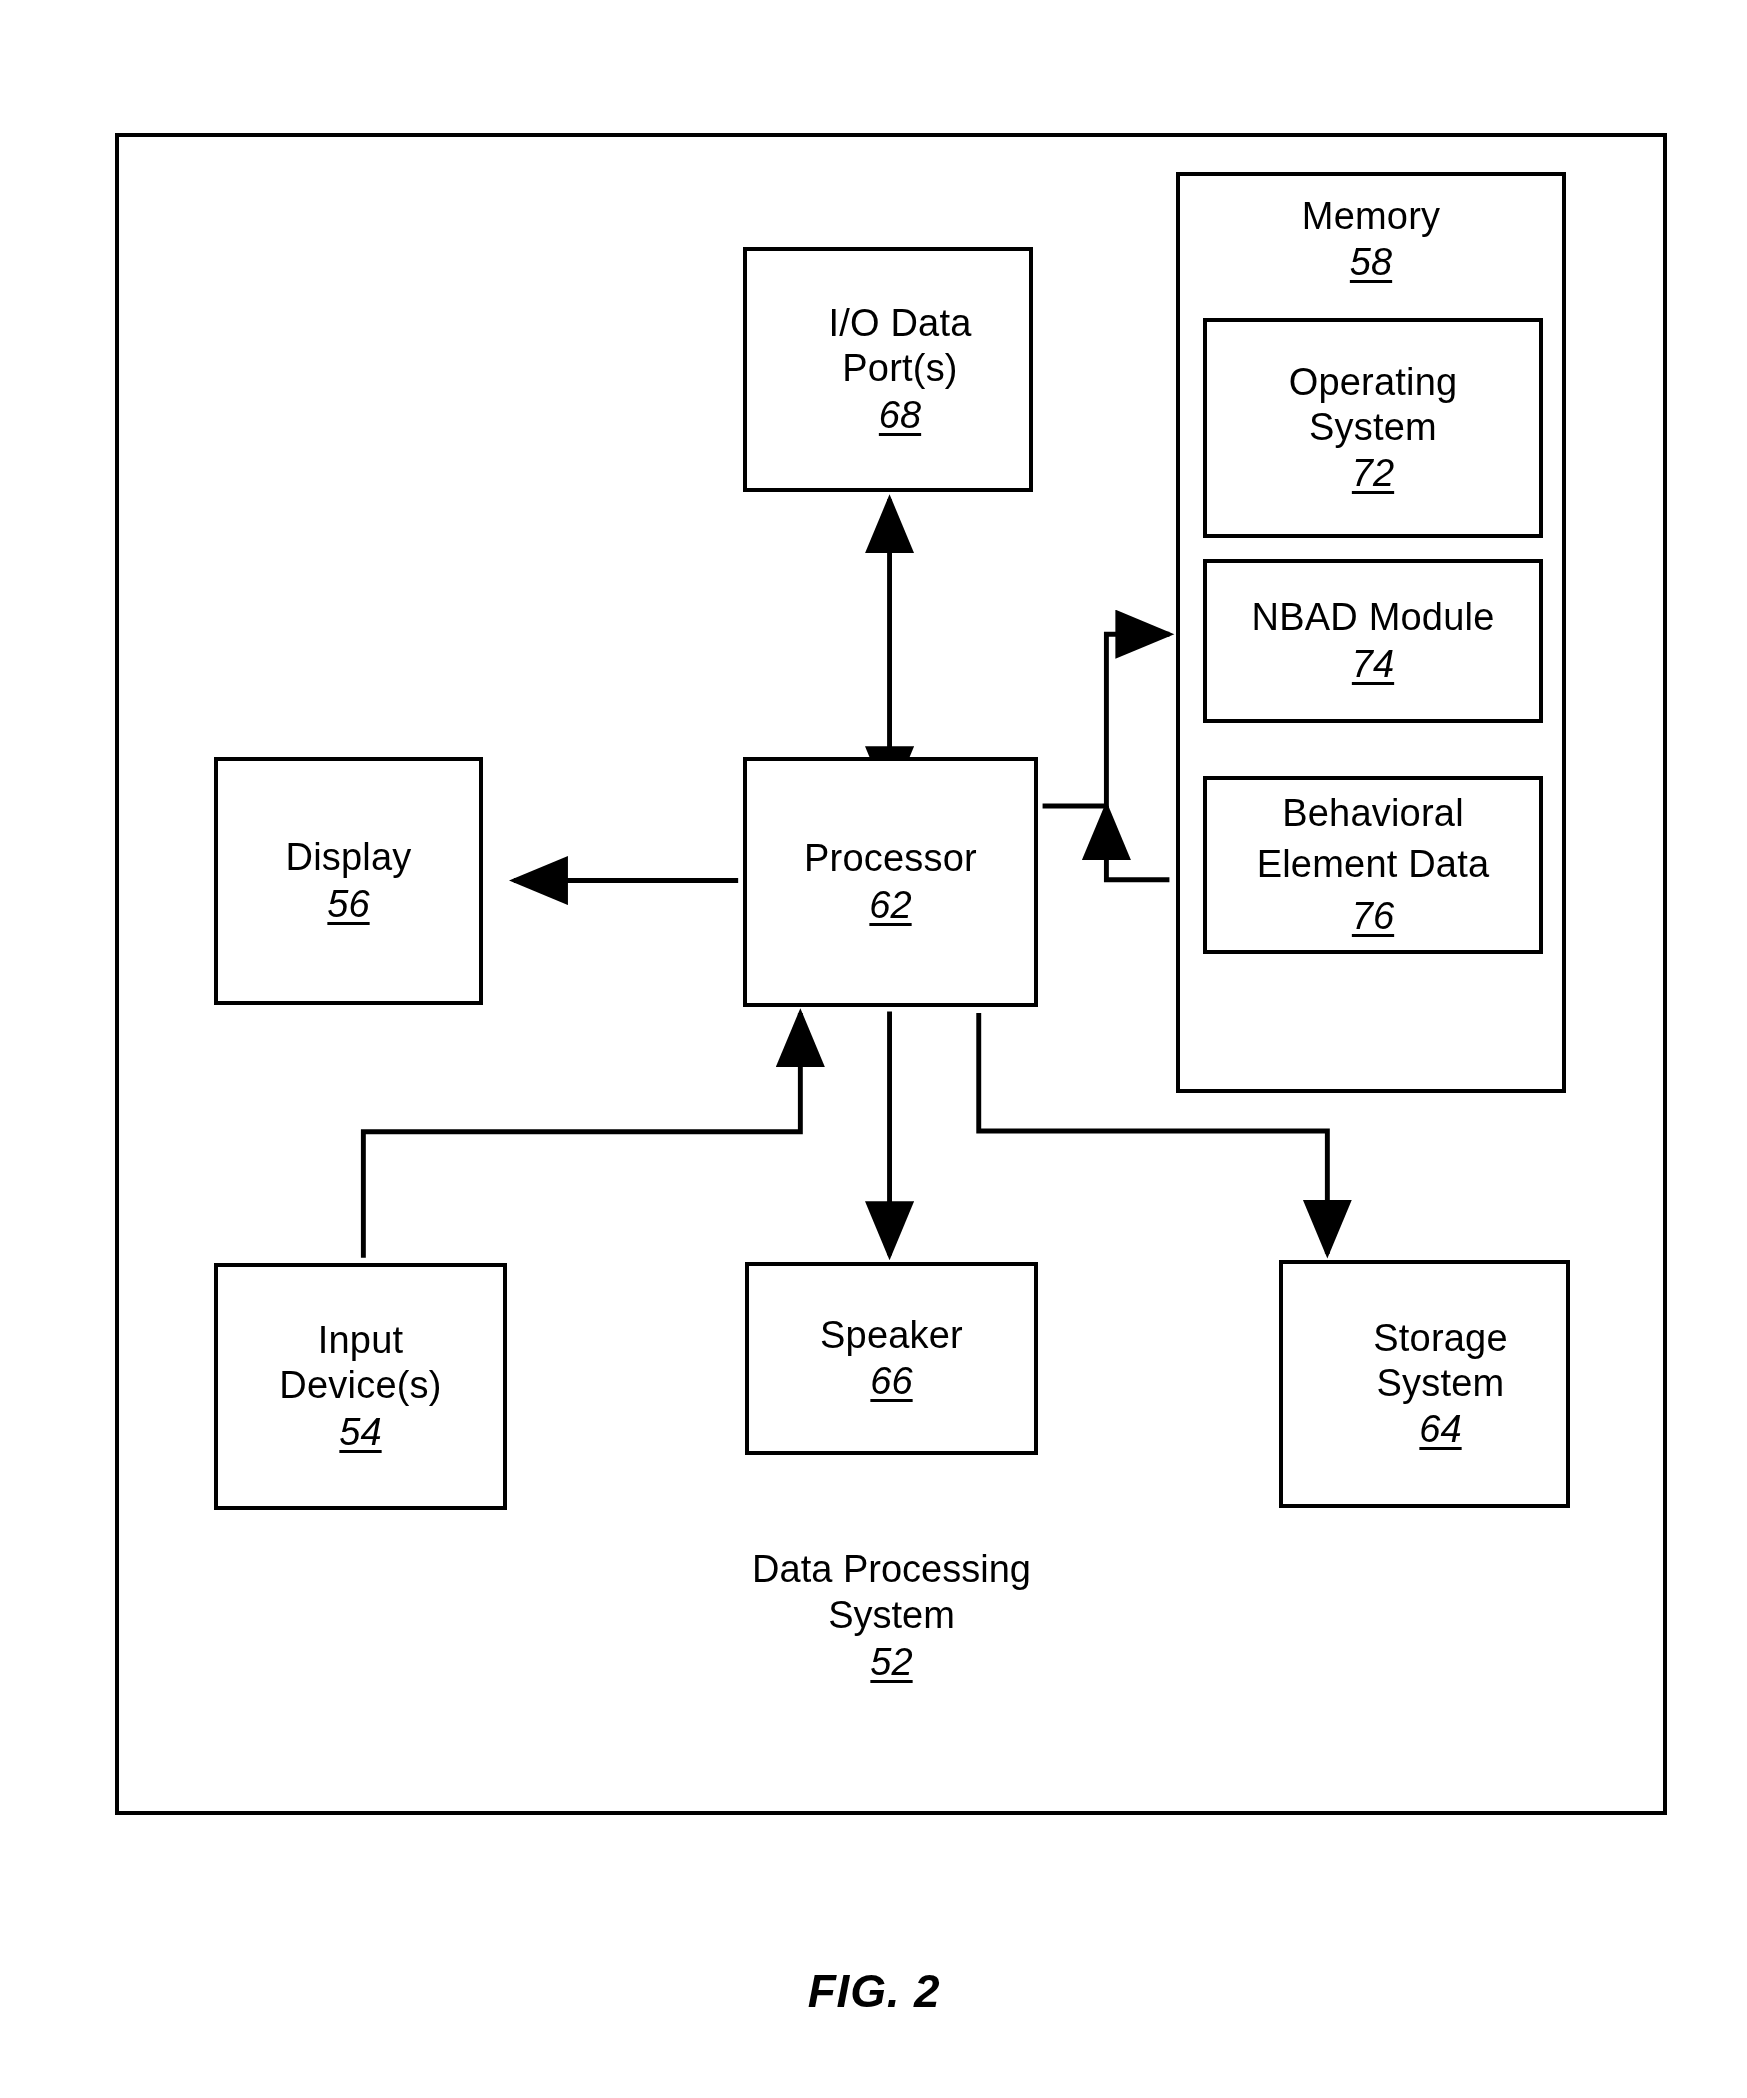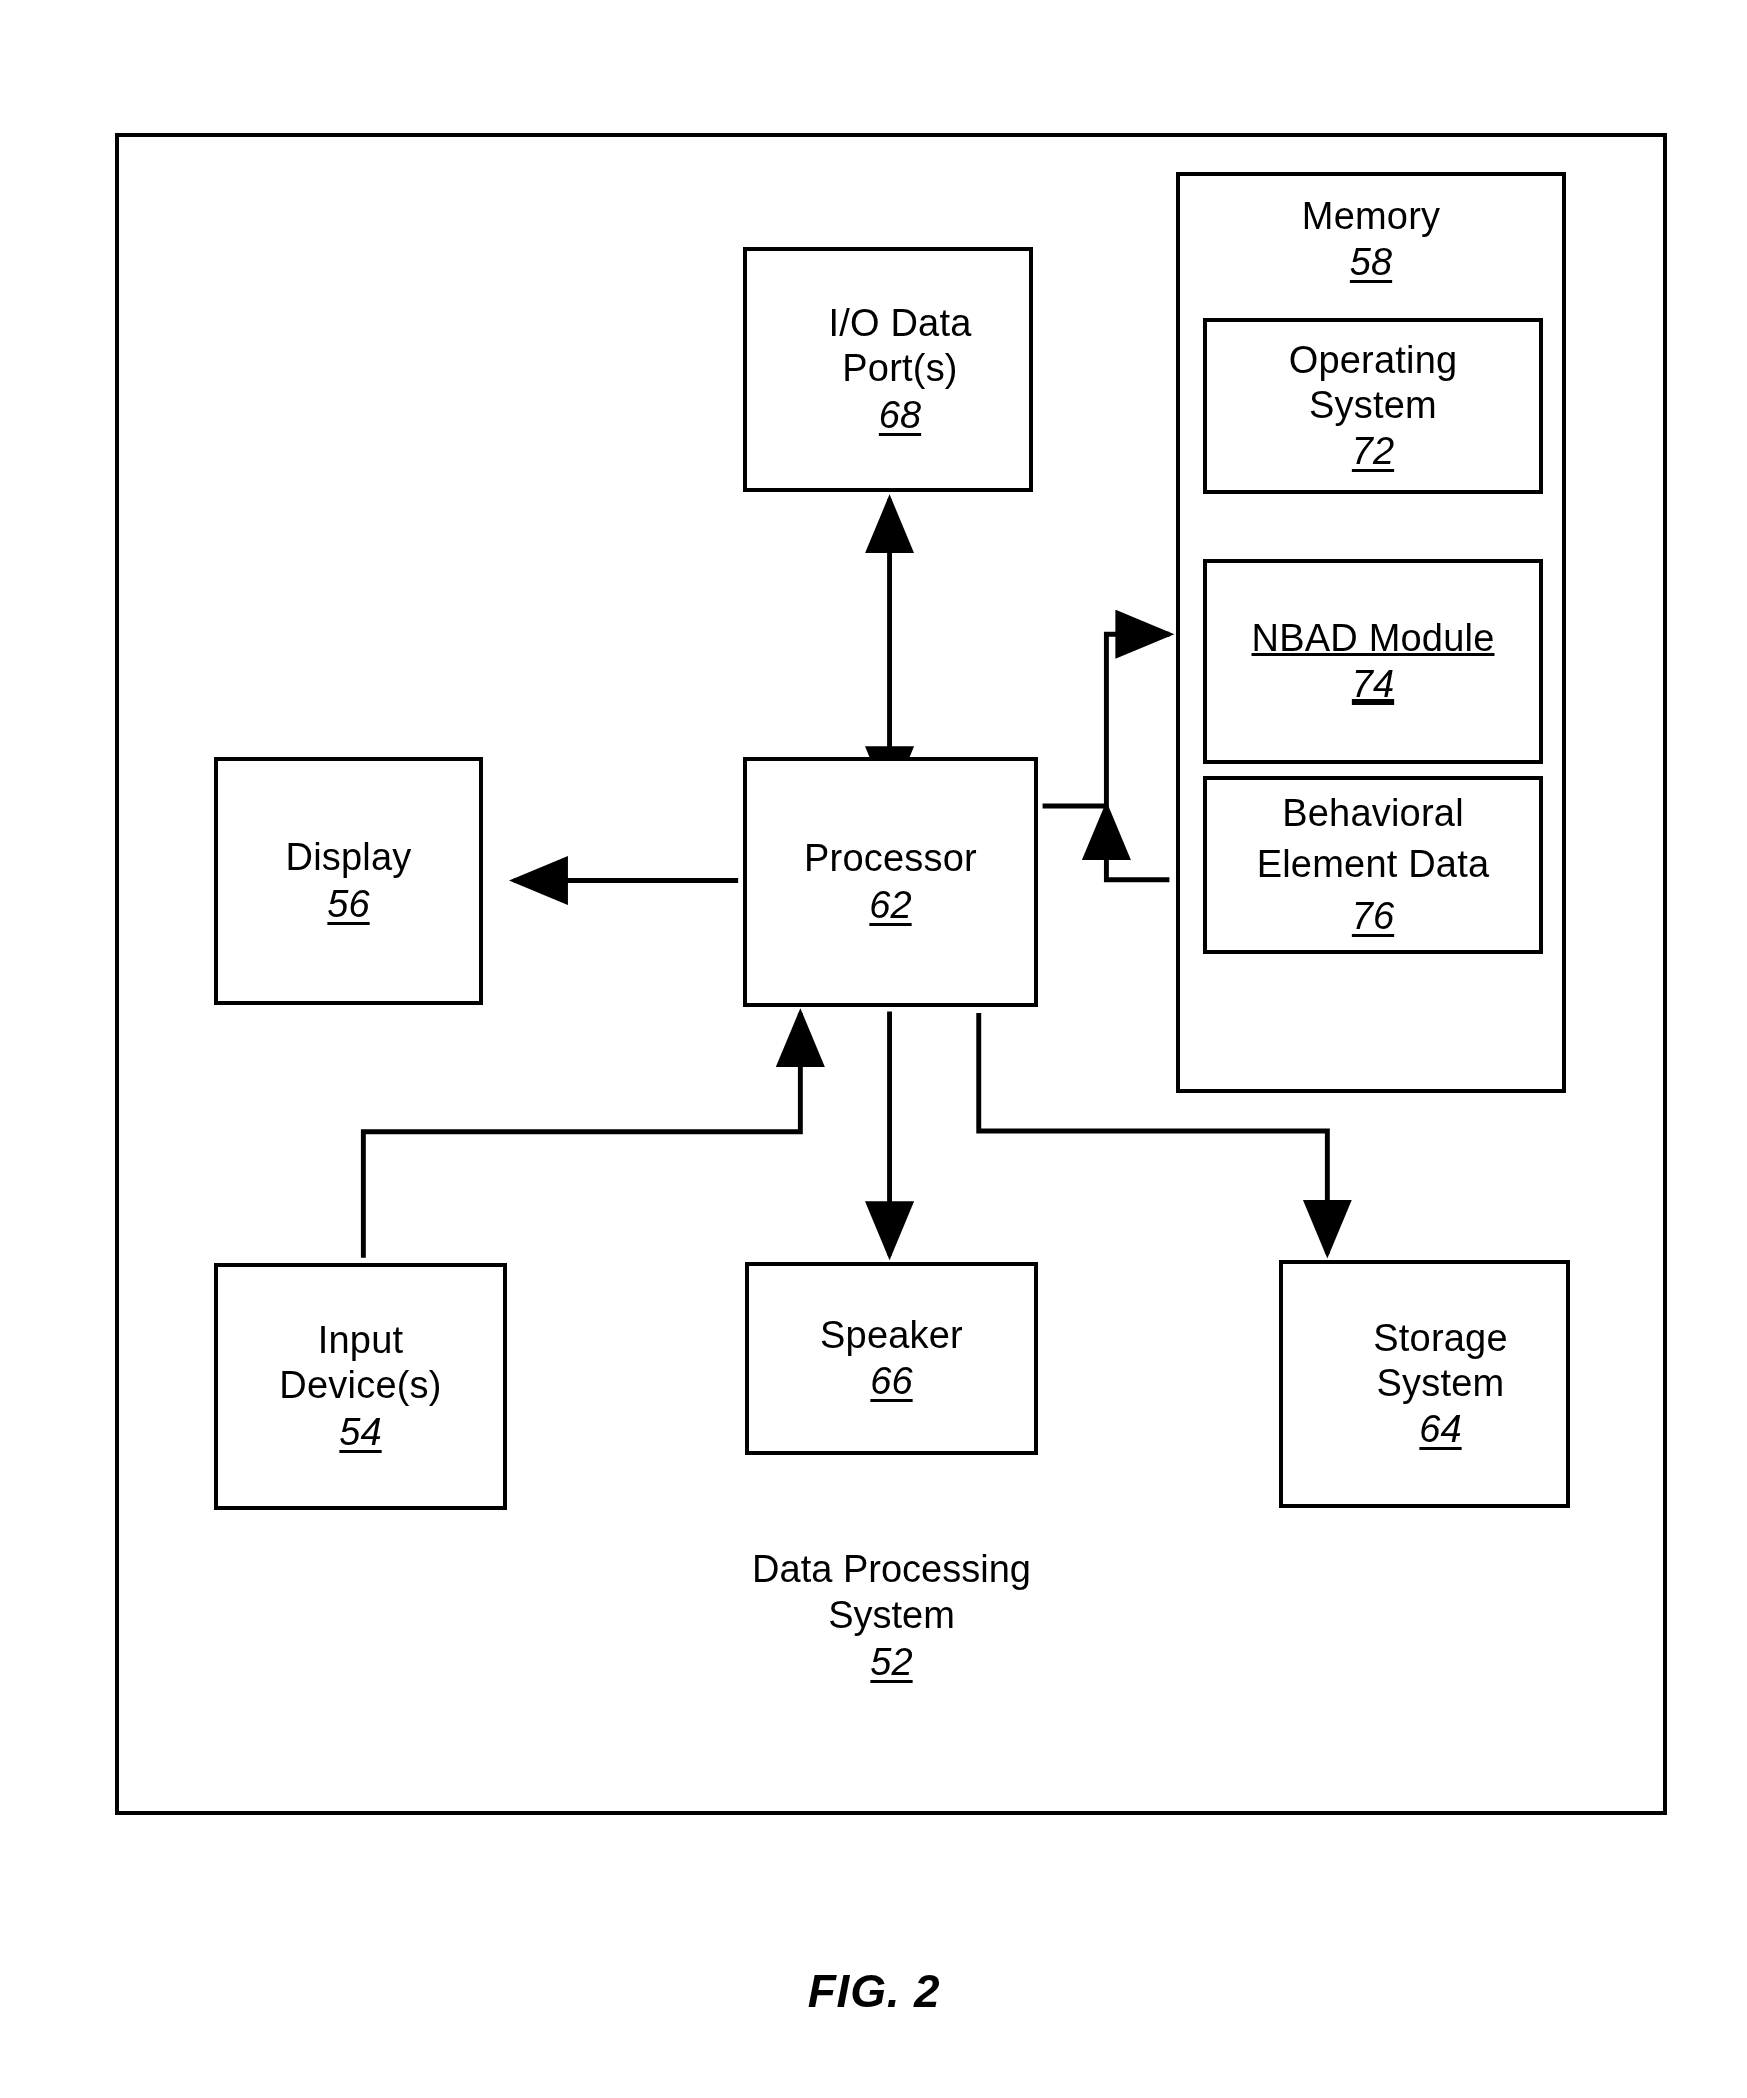--- a/index.html
+++ b/index.html
@@ -51,22 +51,22 @@
     font-size: 38px;
     font-style: italic;
     text-decoration: underline;
     text-underline-offset: 4.9px;
     margin-top: 1.6px;
   }
   
   #box-io        { left: 743px;  top: 247px;  width: 290px; height: 245px; padding-left: 24px; }
   #box-memory    { left: 1176px; top: 172px;  width: 390px; height: 921px;
                    justify-content: flex-start; padding-top: 18px; }
-  #box-os        { left: 1203px; top: 318px;  width: 340px; height: 176px; }
-  #box-nbad      { left: 1203px; top: 559px;  width: 340px; height: 205px; text-decoration: underline; }
+  #box-os        { left: 1203px; top: 318px;  width: 340px; height: 220px; }
+  #box-nbad      { left: 1203px; top: 559px;  width: 340px; height: 164px; }
   #box-behav     { left: 1203px; top: 776px;  width: 340px; height: 178px; gap: 6px; }
   #box-display   { left: 214px;  top: 757px;  width: 269px; height: 248px; }
   #box-processor { left: 743px;  top: 757px;  width: 295px; height: 250px; align-items: center; }
   #box-input     { left: 214px;  top: 1263px; width: 293px; height: 247px; }
   #box-speaker   { left: 745px;  top: 1262px; width: 293px; height: 193px; }
   #box-storage   { left: 1279px; top: 1260px; width: 291px; height: 248px; padding-left: 32px; }
   .caption-block {
     position: absolute;
     text-align: center;
     line-height: 1.2;

